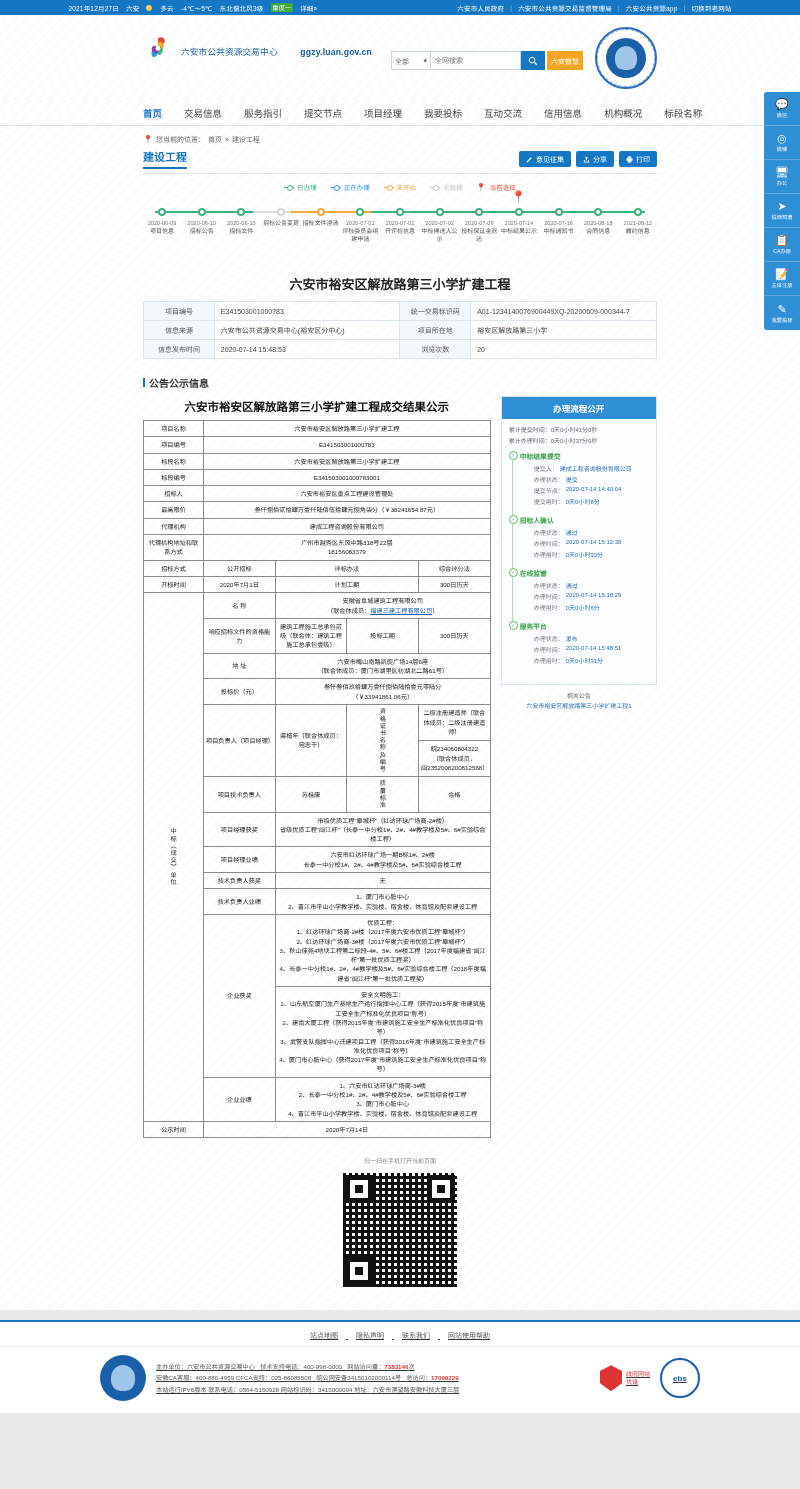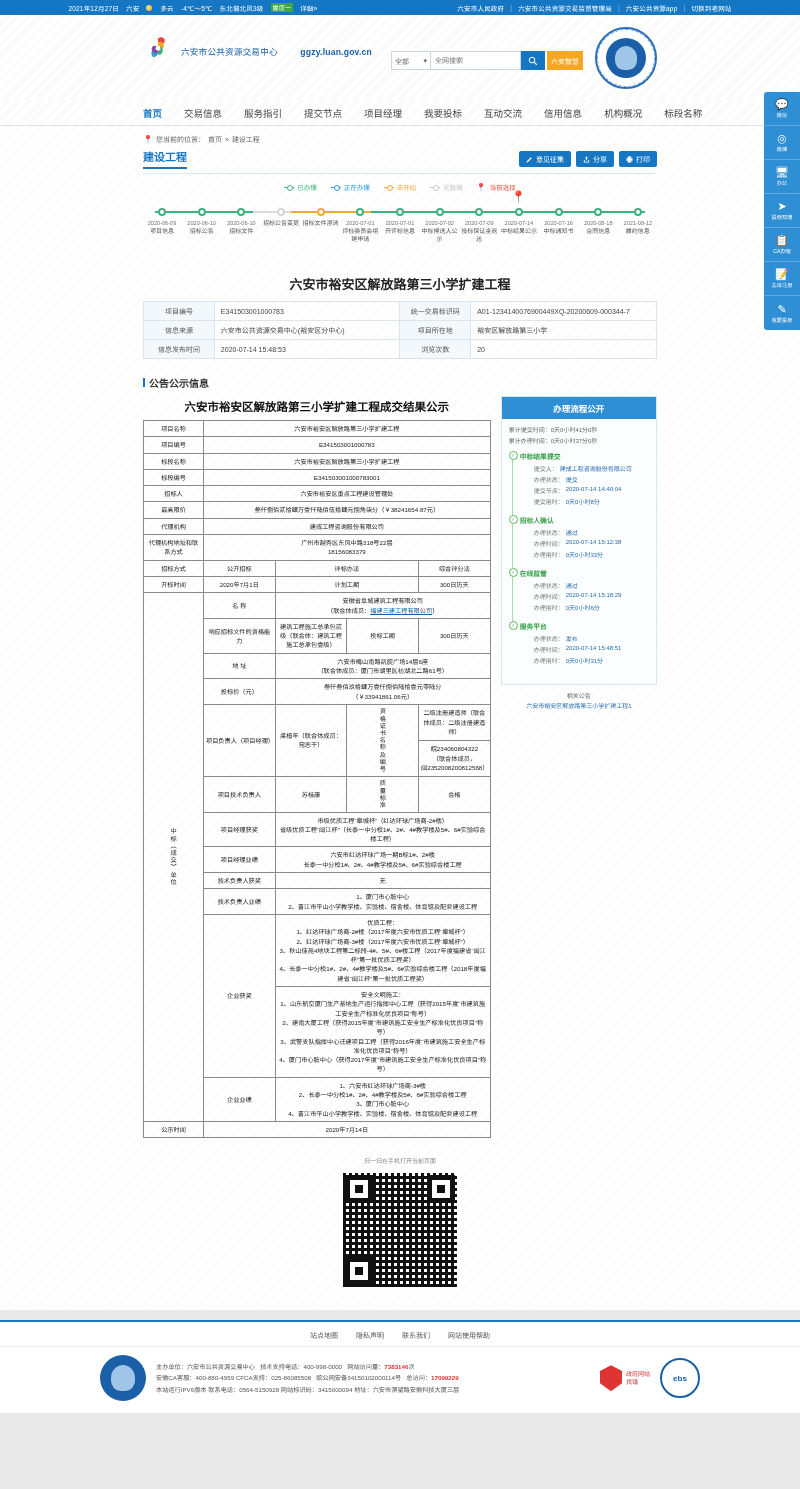--- a/index.html
+++ b/index.html
@@ -211,21 +211,21 @@
     position: relative; border: 3px solid #fff;
   }
   .qr .finder { position: absolute; width: 28px; height: 28px; border: 5px solid #111; background: #fff; }
   .qr .finder::after { content:""; position:absolute; inset:5px; background:#111; }
   .qr .f1 { left: 2px; top: 2px; }
   .qr .f2 { right: 2px; top: 2px; }
   .qr .f3 { left: 2px; bottom: 2px; }
 
   
   .footer-sep { height: 10px; background: #e9e9e9; }
-  .footer { background: #fff; border-top: 2px solid #1577c4; }
+  .footer { background: #fff; border-top: 2px solid #1577c4; text-decoration: underline; }
   .footer-links { text-align: center; font-size: 7px; color: #555; padding: 8px 0 6px; border-bottom: 1px solid #eee; }
   .footer-links span { margin: 0 8px; }
   .footer-main { width: 600px; margin: 0 auto; display: flex; align-items: center; gap: 10px; padding: 8px 0 12px; }
   .f-logo { width: 46px; height: 46px; border-radius: 50%; background: #1b5fa8; position: relative; flex: none; }
   .f-logo::after { content:""; position:absolute; left:11px; top:10px; width:24px; height:26px; border-radius:50% 50% 40% 40%; background:#9fc6e8; }
   .f-text { font-size: 6.2px; color: #555; line-height: 1.9; flex: 1; }
   .f-badge { display: flex; align-items: center; gap: 4px; }
   .police-badge { width: 22px; height: 26px; background: #d33; clip-path: polygon(50% 0,100% 22%,100% 70%,50% 100%,0 70%,0 22%); }
   .police-text { font-size: 6px; color: #c33; line-height: 1.4; }
   .ebs { width: 40px; height: 40px; border-radius: 50%; border: 2px solid #1b5fa8; display:flex; align-items:center; justify-content:center; font-size:8px; color:#1b5fa8; font-weight:bold;}

